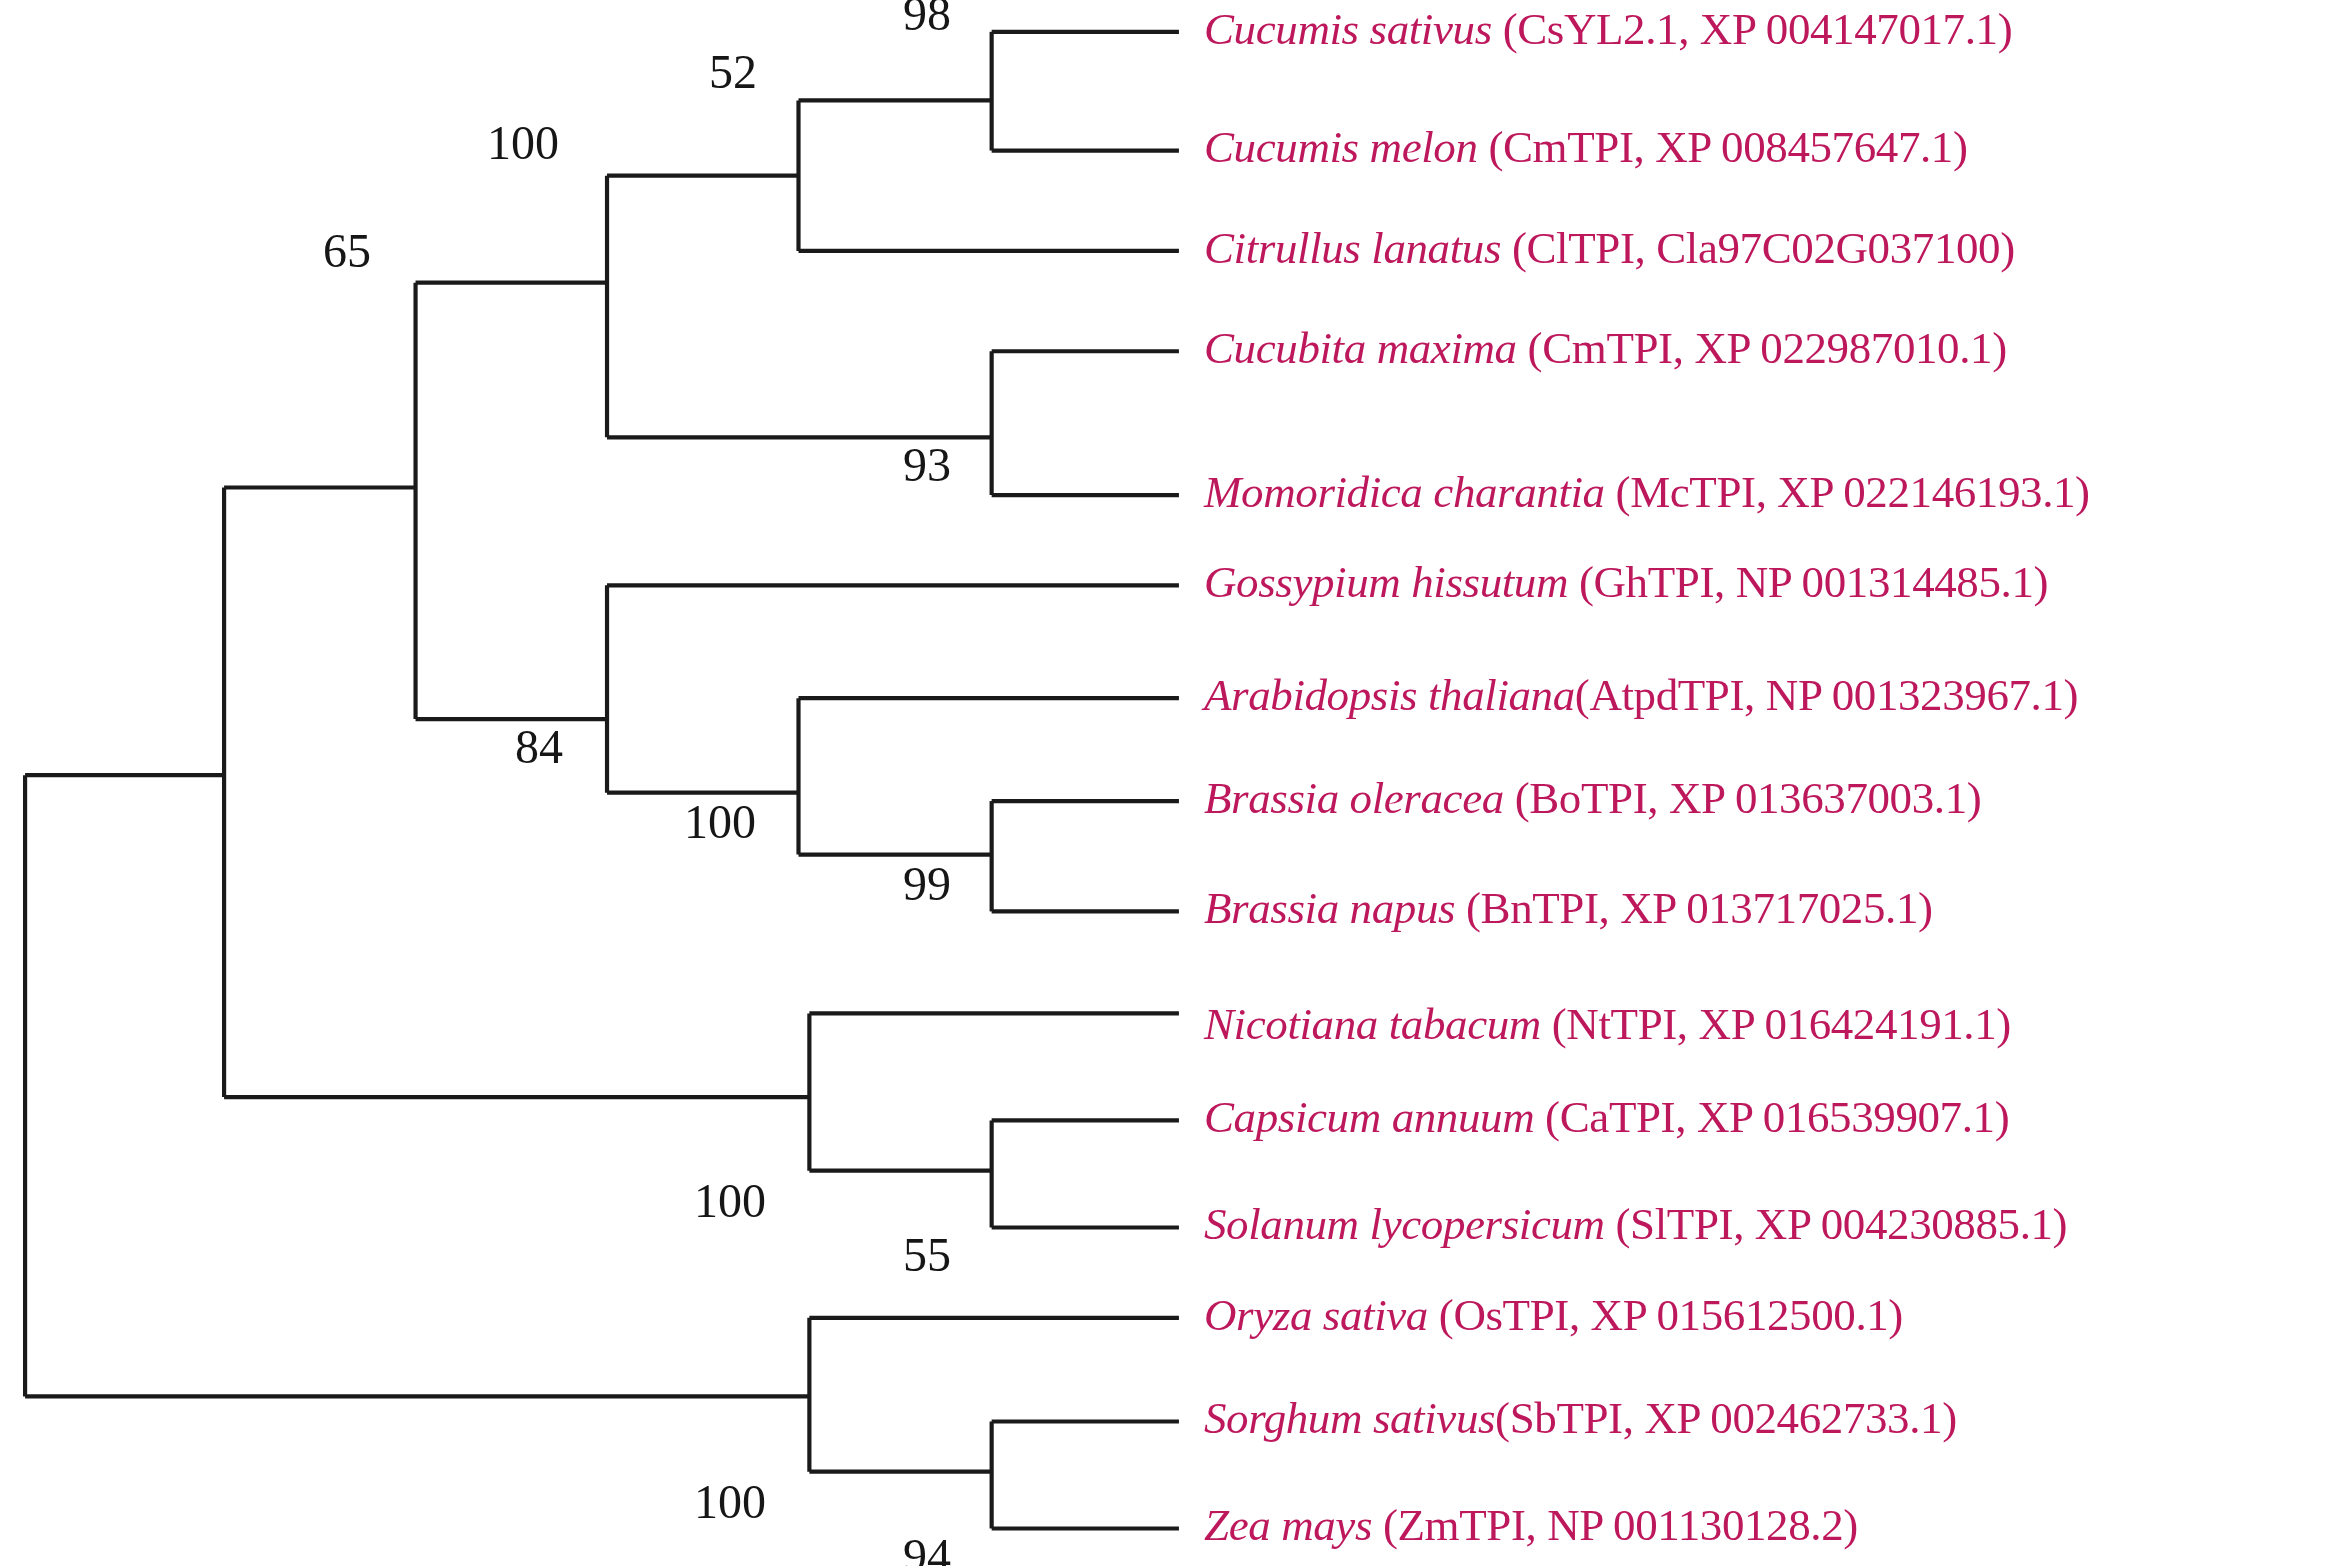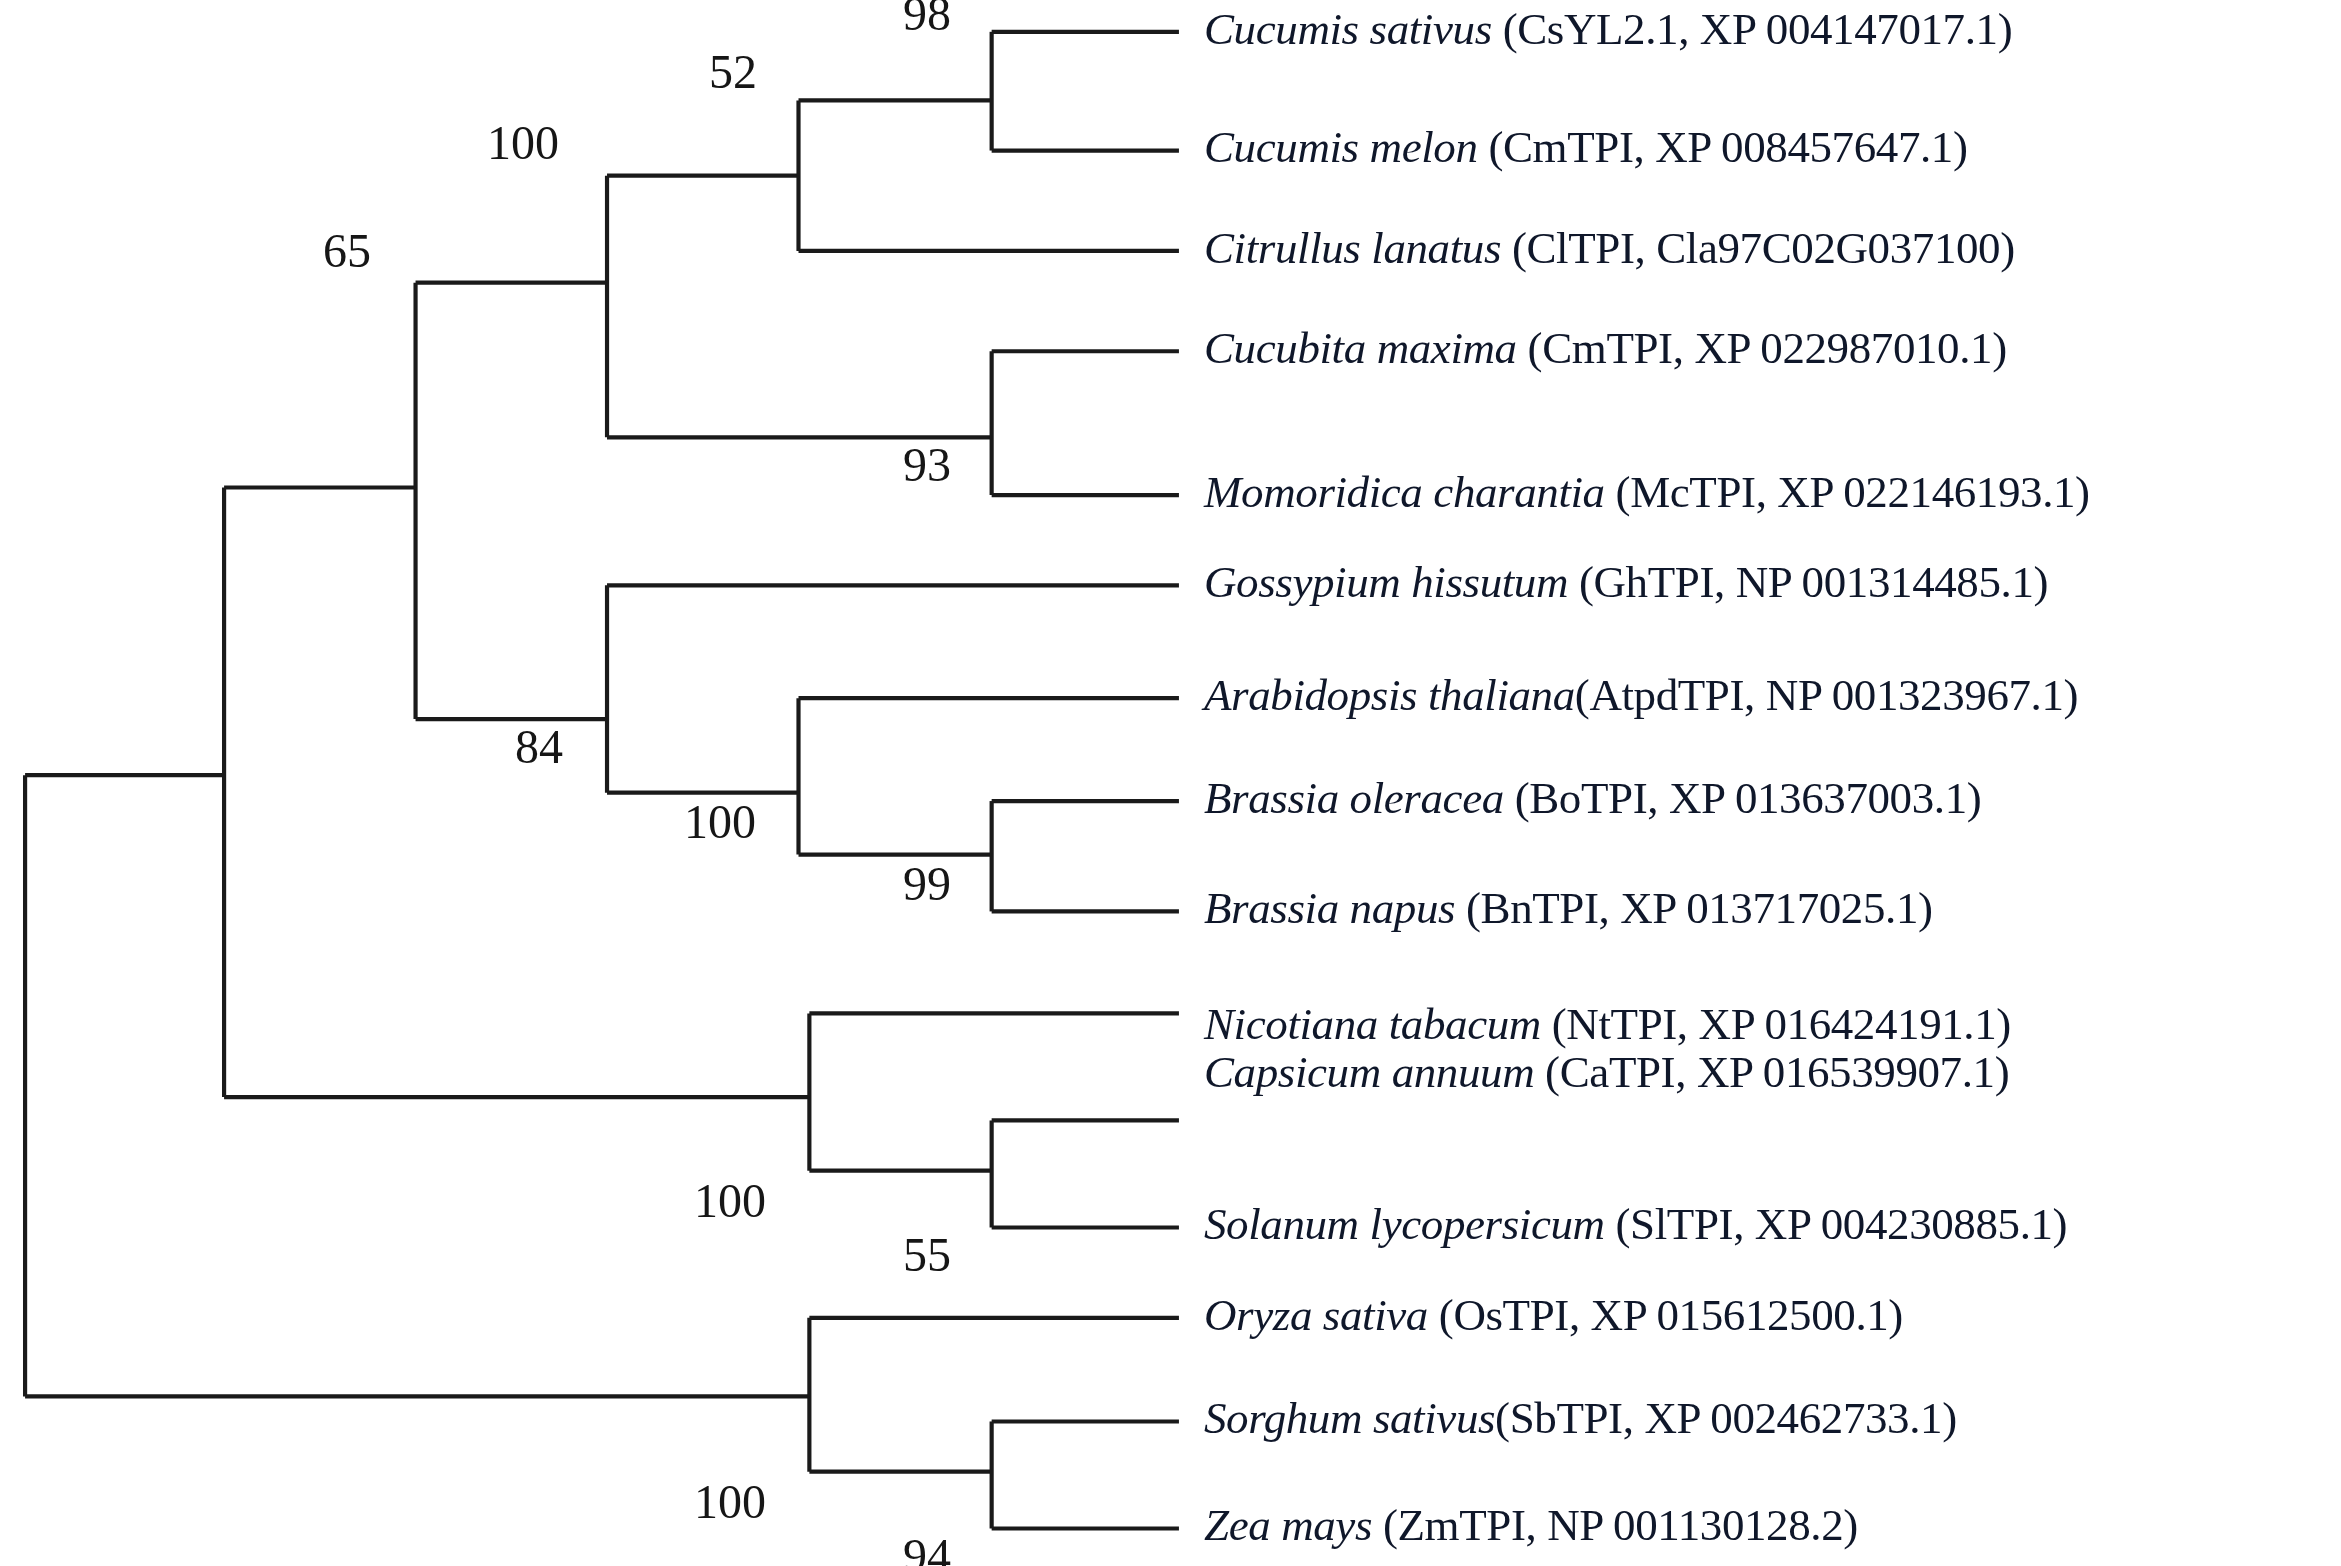--- a/index.html
+++ b/index.html
@@ -27,21 +27,21 @@
     width: 2342px;
     height: 1567px;
     display: block;
   }
   .leaf-label {
     position: absolute;
     white-space: nowrap;
     font-family: "Liberation Serif", "DejaVu Serif", serif;
     font-size: 45px;
     line-height: 1;
-    color: #0f172a;
+    color: #be185d;
     letter-spacing: -0.4px;
   }
   .leaf-label .sp {
     font-style: italic;
   }
   .leaf-label .acc {
     font-style: normal;
   }
   .boot-label {
     position: absolute;
@@ -176,21 +176,21 @@
   </div>
 
   <div class="leaf-label" style="left:1204px; top:886px;">
     <span class="sp">Brassia napus</span><span>&nbsp;</span><span class="acc">(BnTPI, XP 013717025.1)</span>
   </div>
 
   <div class="leaf-label" style="left:1204px; top:988px;margin-top:14px;">
     <span class="sp">Nicotiana tabacum</span><span>&nbsp;</span><span class="acc">(NtTPI, XP 016424191.1)</span>
   </div>
 
-  <div class="leaf-label" style="left:1204px; top:1050px;">
+  <div class="leaf-label" style="left:1204px; top:1095px;">
     <span class="sp">Capsicum annuum</span><span>&nbsp;</span><span class="acc">(CaTPI, XP 016539907.1)</span>
   </div>
 
   <div class="leaf-label" style="left:1204px; top:1202px;">
     <span class="sp">Solanum lycopersicum</span><span>&nbsp;</span><span class="acc">(SlTPI, XP 004230885.1)</span>
   </div>
 
   <div class="leaf-label" style="left:1204px; top:1293px;">
     <span class="sp">Oryza sativa</span><span>&nbsp;</span><span class="acc">(OsTPI, XP 015612500.1)</span>
   </div>

